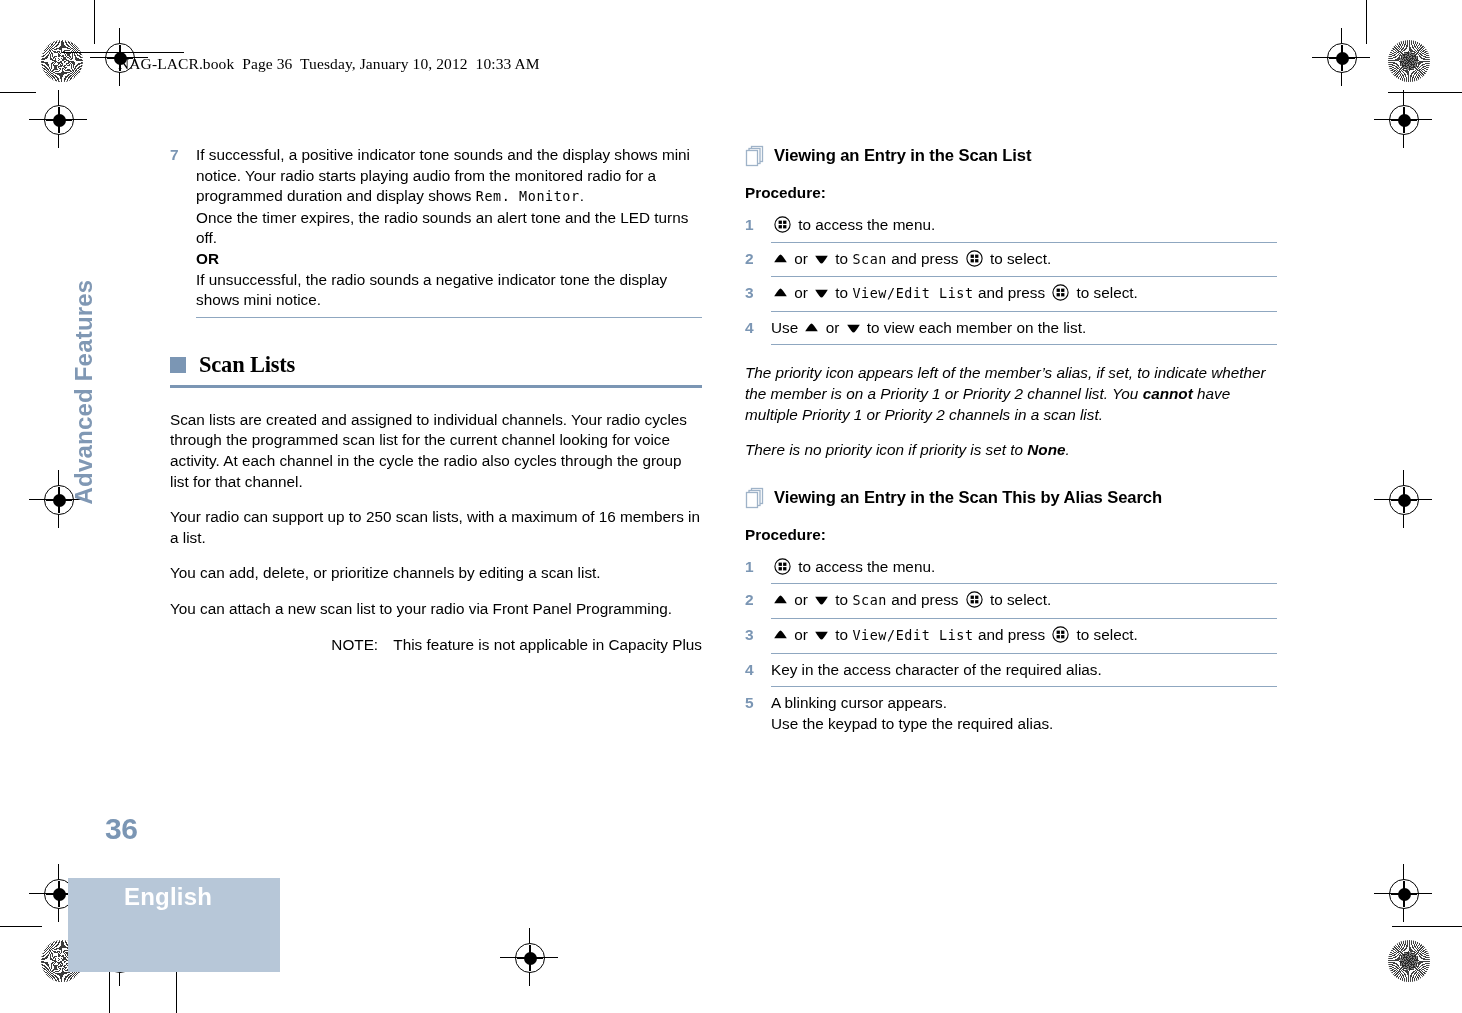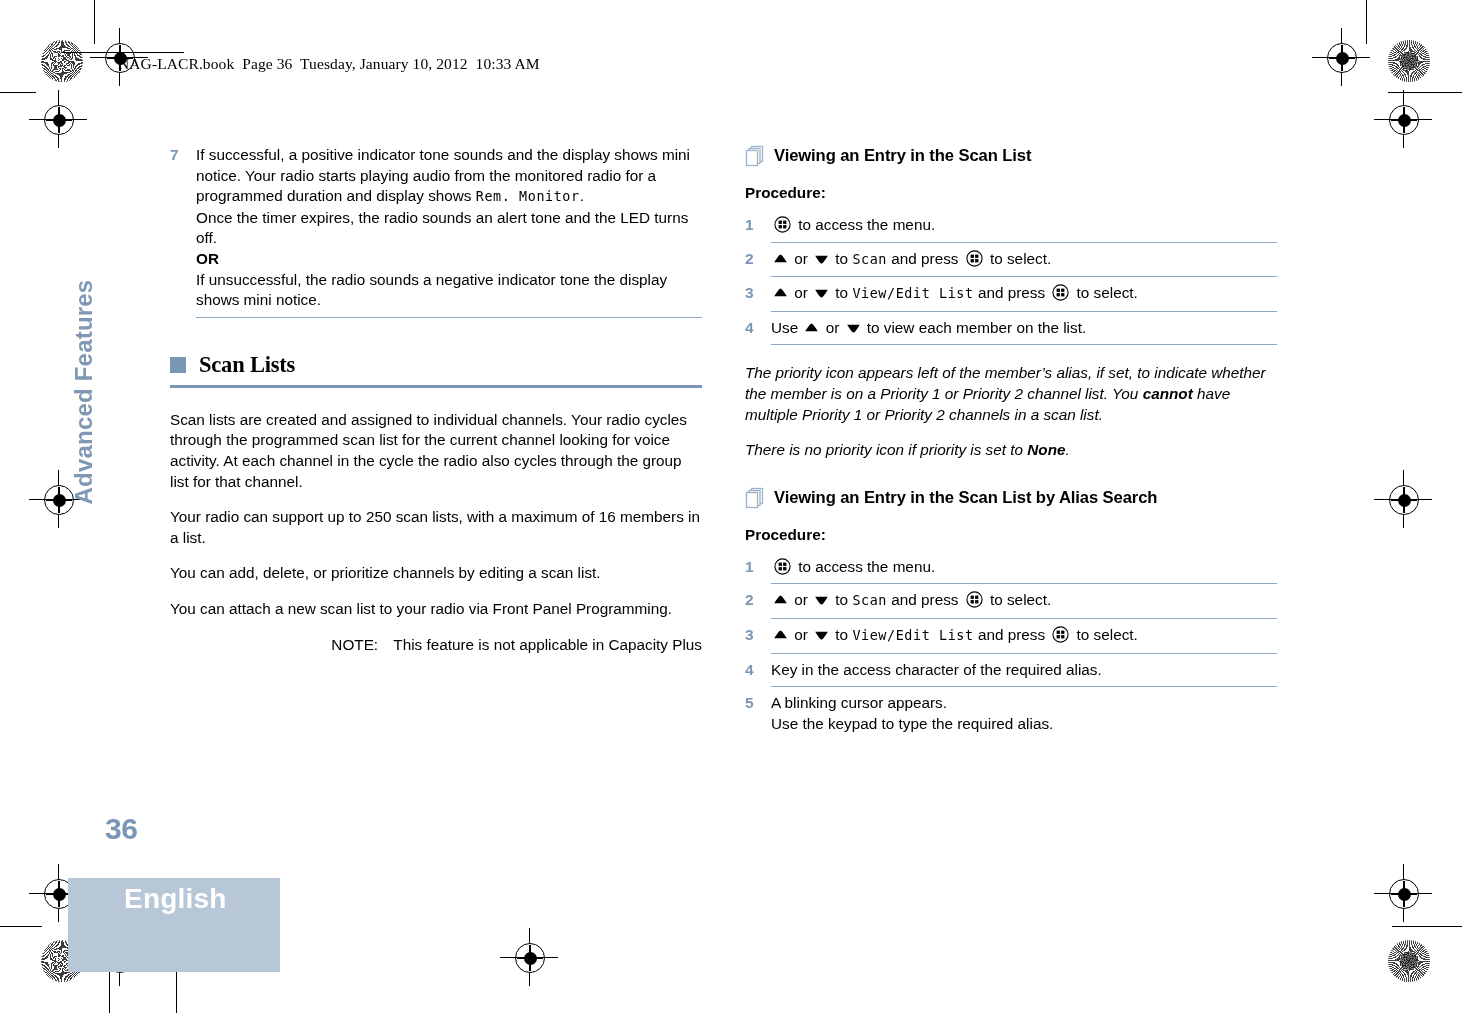--- a/index.html
+++ b/index.html
@@ -99,21 +99,21 @@
   }
   .lang-band {
     position: absolute;
     left: 68px; top: 878px;
     width: 212px; height: 94px;
     background: #b7c7d8;
   }
   .lang-label {
     position: absolute;
     left: 124px; top: 883px;
-    font-size: 28px;
+    font-size: 24px;
     font-weight: bold;
     color: #ffffff;
     letter-spacing: .2px;
   }
 
   
   .col {
     position: absolute;
     top: 145px;
     width: 532px;
@@ -415,21 +415,21 @@
   <p class="para italic">
     <span>There is no priority icon if priority is set to </span><b>None</b><span>.</span>
   </p>
 
   <div class="section-head" style="margin-top:26px;">
     <svg class="pages-icon" width="20" height="22" viewBox="0 0 20 22">
       <rect x="6.5" y="1.5" width="11" height="15" fill="#ffffff" stroke="#9fb3c8" stroke-width="1.3"></rect>
       <rect x="4" y="3.5" width="11" height="15" fill="#ffffff" stroke="#9fb3c8" stroke-width="1.3"></rect>
       <rect x="1.5" y="5.5" width="11" height="15" fill="#ffffff" stroke="#9fb3c8" stroke-width="1.3"></rect>
     </svg>
-    <span class="section-title">Viewing an Entry in the Scan List by Alias Search</span>
+    <span class="section-title">Viewing an Entry in the Scan This by Alias Search</span>
   </div>
 
   <div class="proc-label">Procedure:</div>
 
   <div class="step">
     <div class="step-num">1</div>
     <div class="step-body">
       <svg class="menu-btn" width="17" height="17" viewBox="0 0 17 17">
         <circle cx="8.5" cy="8.5" r="7.6" fill="#fff" stroke="#000" stroke-width="1.1"></circle>
         <rect x="4.6" y="4.6" width="3.3" height="3.3" fill="#000"></rect>

